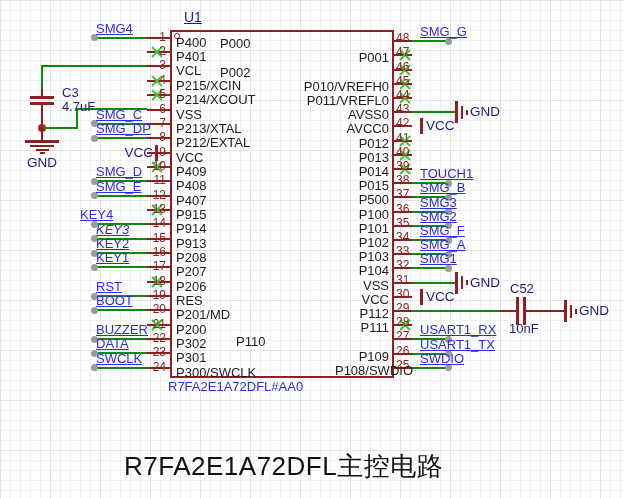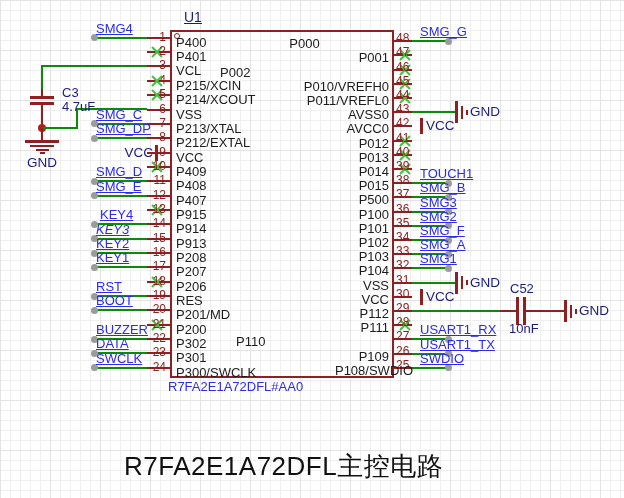--- a/index.html
+++ b/index.html
@@ -103,21 +103,21 @@
       <div class="abs t13 netlbl" style="left: 96px; top: 179.5px;">SMG_E</div>
       <div class="abs sym" style="left: 147px; top: 194.5px; width: 23px; height: 2px;"></div>
       <div class="abs t12 pnum" style="left: 120px; top: 186.5px; width: 46px; text-align: right;">12</div>
       <div class="abs t13 pname" style="left: 176px; top: 193.5px;">P407</div>
       <div class="abs sym" style="left: 147px; top: 208.5px; width: 23px; height: 2px;"></div>
       <div class="abs ncx" style="left: 150px; top: 202.5px;"></div>
       <div class="abs t12 pnum" style="left: 120px; top: 200.5px; width: 46px; text-align: right;">13</div>
       <div class="abs t13 pname" style="left: 176px; top: 207.5px;">P915</div>
       <div class="abs wire" style="left: 94px; top: 223px; width: 54px; height: 2px;"></div>
       <div class="abs dot" style="left: 90.5px; top: 220.5px;"></div>
-      <div class="abs t13 netlbl" style="left: 100px; top: 208px; text-decoration: underline;">KEY4</div>
+      <div class="abs t13 netlbl" style="left: 80px; top: 208px; text-decoration: underline;">KEY4</div>
       <div class="abs sym" style="left: 147px; top: 223px; width: 23px; height: 2px;"></div>
       <div class="abs t12 pnum" style="left: 120px; top: 215px; width: 46px; text-align: right;">14</div>
       <div class="abs t13 pname" style="left: 176px; top: 222px;">P914</div>
       <div class="abs wire" style="left: 94px; top: 237.5px; width: 54px; height: 2px;"></div>
       <div class="abs dot" style="left: 90.5px; top: 235px;"></div>
       <div class="abs t13 netlbl" style="left: 96px; top: 222.5px; font-style: italic;">KEY3</div>
       <div class="abs sym" style="left: 147px; top: 237.5px; width: 23px; height: 2px;"></div>
       <div class="abs t12 pnum" style="left: 120px; top: 229.5px; width: 46px; text-align: right;">15</div>
       <div class="abs t13 pname" style="left: 176px; top: 236.5px;">P913</div>
       <div class="abs wire" style="left: 94px; top: 252px; width: 54px; height: 2px;"></div>
@@ -168,21 +168,21 @@
       <div class="abs dot" style="left: 90.5px; top: 364px;"></div>
       <div class="abs t13 netlbl" style="left: 96px; top: 351.5px;">SWCLK</div>
       <div class="abs sym" style="left: 147px; top: 366.5px; width: 23px; height: 2px;"></div>
       <div class="abs t12 pnum" style="left: 120px; top: 358.5px; width: 46px; text-align: right;">24</div>
       <div class="abs t13 pname" style="left: 176px; top: 365.5px;">P300/SWCLK</div>
       <div class="abs wire" style="left: 410px; top: 40px; width: 40px; height: 2px;"></div>
       <div class="abs dot" style="left: 444.5px; top: 37.5px;"></div>
       <div class="abs t13 netlbl" style="left: 420px; top: 25px;">SMG_G</div>
       <div class="abs sym" style="left: 394px; top: 40px; width: 18px; height: 2px;"></div>
       <div class="abs t12 pnum" style="left: 396px; top: 30px; width: 30px;">48</div>
-      <div class="abs t13 pname" style="left: 220px; top: 37px; width: 169px; text-align: center;">P000</div>
+      <div class="abs t13 pname" style="left: 220px; top: 37px; width: 169px; text-align: left;">P000</div>
       <div class="abs sym" style="left: 394px; top: 54px; width: 18px; height: 2px;"></div>
       <div class="abs ncx" style="left: 398px; top: 48px;"></div>
       <div class="abs t12 pnum" style="left: 396px; top: 44px; width: 30px;">47</div>
       <div class="abs t13 pname" style="left: 220px; top: 51px; width: 169px; text-align: right;">P001</div>
       <div class="abs sym" style="left: 394px; top: 68.5px; width: 18px; height: 2px;"></div>
       <div class="abs ncx" style="left: 398px; top: 62.5px;"></div>
       <div class="abs t12 pnum" style="left: 396px; top: 58.5px; width: 30px;">46</div>
       <div class="abs t13 pname" style="left: 220px; top: 65.5px; width: 169px; text-align: left;">P002</div>
       <div class="abs sym" style="left: 394px; top: 82.5px; width: 18px; height: 2px;"></div>
       <div class="abs ncx" style="left: 398px; top: 76.5px;"></div>

